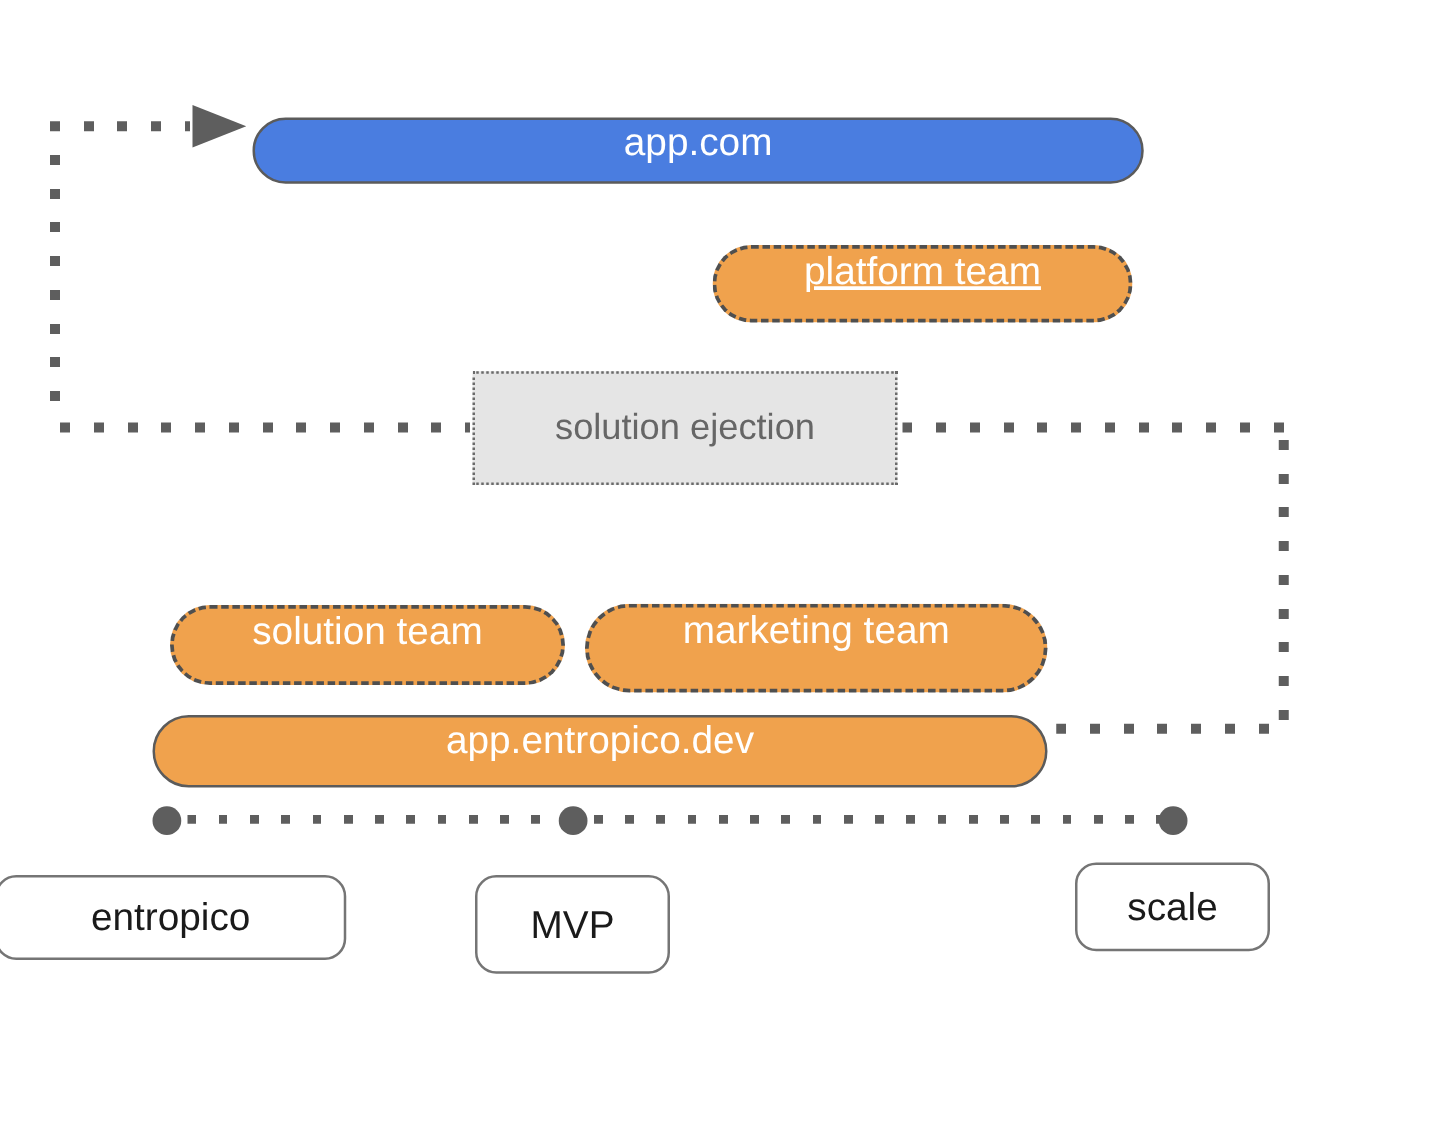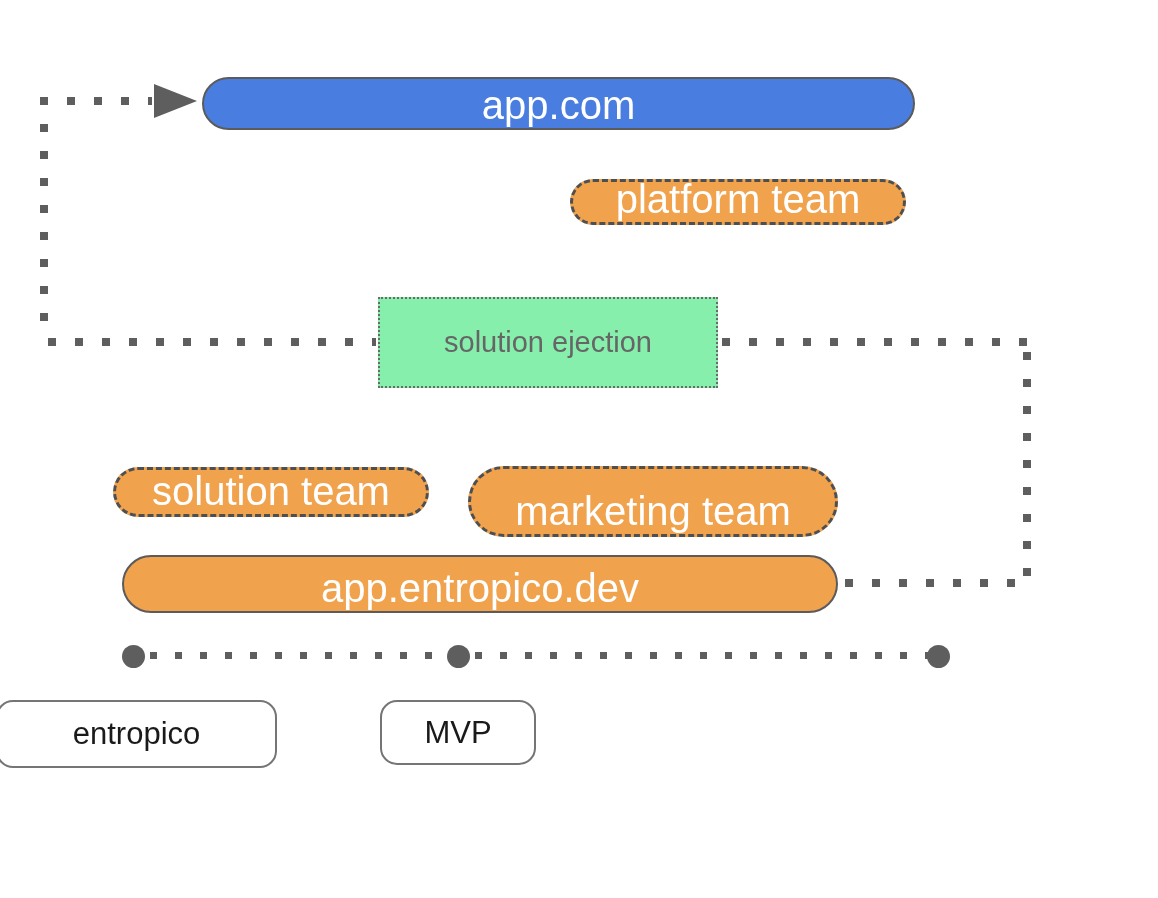--- a/index.html
+++ b/index.html
@@ -48,42 +48,43 @@
     width: 0;
     height: 0;
     border-top: 17px solid transparent;
     border-bottom: 17px solid transparent;
     border-left: 43px solid var(--line-gray, #5e5e5e);
   }
   
   .pill {
     position: absolute;
     display: flex;
-    align-items: flex-end;
+    align-items: flex-start;
     justify-content: center;
     color: #ffffff;
-    font-size: 40px;
+    font-size: 31px;
     border-radius: 999px;
     box-sizing: border-box;
     white-space: nowrap;
+    margin-top: 17px;
   }
   .pill.blue   { background: var(--blue, #4a7de0); }
   .pill.orange { background: var(--orange, #f0a24d); }
   .pill.solid  { border: 2.5px solid #5b5b5b; }
   .pill.dashed { border: 3px dashed #4f4f4f; }
   
   .dotted-box {
     position: absolute;
     display: flex;
     align-items: center;
     justify-content: center;
     border: 2px dotted #6a6a6a;
     color: var(--text-gray, #666666);
     font-size: 29px;
-    background: #86efac;
+    background: #e5e5e5;
     box-sizing: border-box;
     white-space: nowrap;
   }
   
   .timeline-dot {
     position: absolute;
     width: 23px;
     height: 23px;
     border-radius: 50%;
     background: var(--line-gray, #5e5e5e);
@@ -112,43 +113,46 @@
   <div class="dots-v" style="left:40px; top:124px; height:214px;"></div>
   <div class="dots-h" style="left:48px; top:338px; width:328px;"></div>
 
   <div class="dots-h" style="left:722px; top:338px; width:309px;"></div>
   <div class="dots-v" style="left:1023px; top:352px; height:232px;"></div>
   <div class="dots-h" style="left:845px; top:579px; width:186px;"></div>
 
   <div class="pill blue solid" style="left:202px; top:77px; width:713px; height:53px;">
     <span>app.com</span>
   </div>
-  <div class="pill orange dashed" style="left:570px; top:179px; width:336px; height:46px;">
+  <div class="pill orange dashed" style="left:570px; top:179px; width:336px; height:62px;text-decoration:underline;">
     <span>platform team</span>
   </div>
 
   <div class="dotted-box" style="left:378px; top:297px; width:340px; height:91px;">
     <span>solution ejection</span>
   </div>
 
-  <div class="pill orange dashed" style="left:113px; top:467px; width:316px; height:50px;">
+  <div class="pill orange dashed" style="left:136px; top:467px; width:316px; height:64px;">
     <span>solution team</span>
   </div>
   <div class="pill orange solid" style="left:122px; top:555px; width:716px; height:58px;">
     <span>app.entropico.dev</span>
   </div>
   <div class="pill orange dashed" style="left:468px; top:466px; width:370px; height:71px;">
     <span>marketing team</span>
   </div>
 
   <div class="dots-h small" style="left:150px; top:652px; width:780px;"></div>
   <div class="timeline-dot" style="left:122px; top:645px;"></div>
   <div class="timeline-dot" style="left:447px; top:645px;"></div>
   <div class="timeline-dot" style="left:927px; top:645px;"></div>
 
   <div class="milestone" style="left:-4px; top:700px; width:281px; height:68px;">
     <span>entropico</span>
   </div>
-  <div class="milestone" style="left:380px; top:700px; width:156px; height:65px;">
+  <div class="milestone" style="left:380px; top:700px; width:156px; height:79px;">
     <span>MVP</span>
+  </div>
+  <div class="milestone" style="left:860px; top:690px; width:156px; height:71px;">
+    <span>scale</span>
   </div>
 
 </div>
 
 </body></html>

